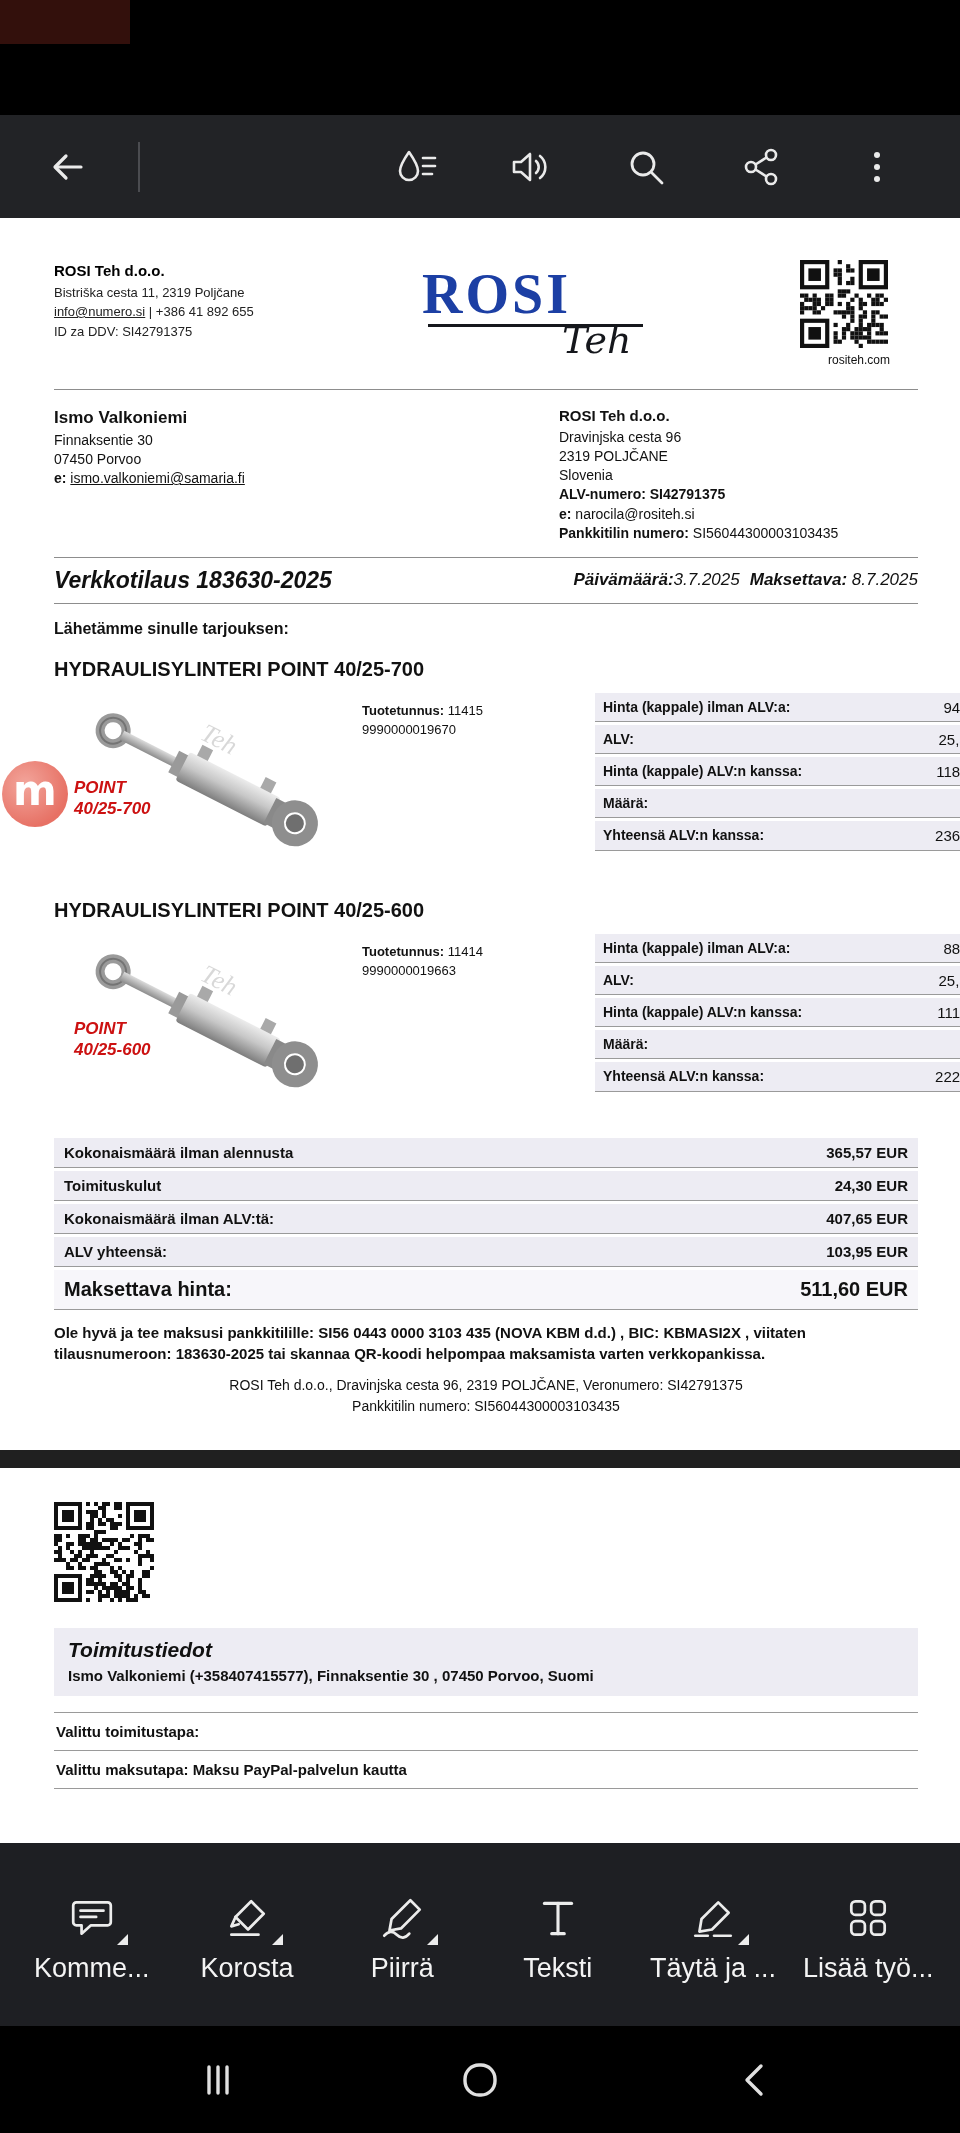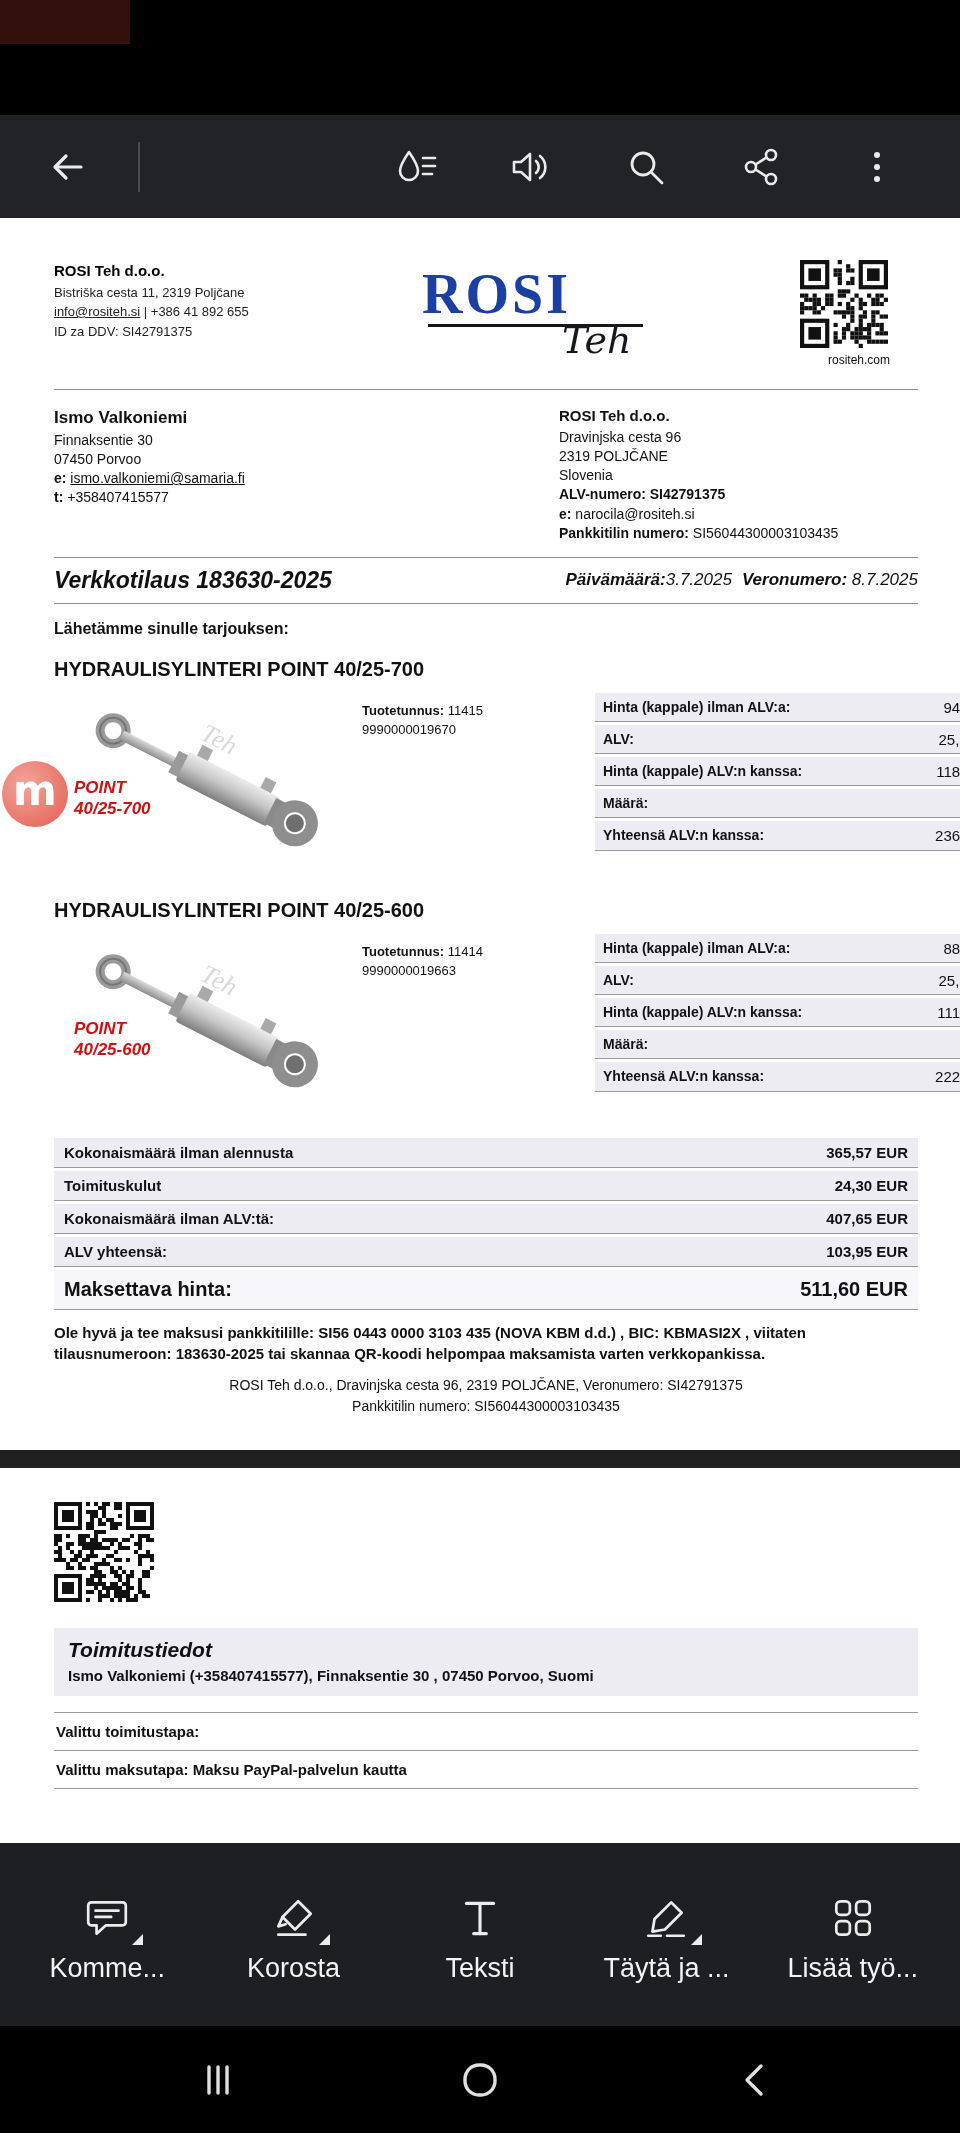--- a/index.html
+++ b/index.html
@@ -172,21 +172,21 @@
   </div>
 
   <div class="document">
 
     <div class="page page1">
 
       <div class="co-head">
         <div class="co-info">
           <div class="co-name">ROSI Teh d.o.o.</div>
           <div>Bistriška cesta 11, 2319 Poljčane</div>
-          <div><span class="u">info@rositeh.si</span><span> | +386 41 892 655</span></div>
+          <div><span class="u">info@numero.si</span><span> | +386 41 892 655</span></div>
           <div>ID za DDV: SI42791375</div>
         </div>
         <div class="logo">
           <div class="logo-rosi">ROSI</div>
           <div class="logo-line"></div>
           <div class="logo-teh">Teh</div>
         </div>
         <div class="qr-wrap">
           <div class="qr">
               <svg width="88" height="88" viewBox="0 0 88 88">
@@ -325,39 +325,38 @@
       </div>
 
       <hr class="hr hr1">
 
       <div class="addr-row">
         <div class="addr-l">
           <div class="addr-name">Ismo Valkoniemi</div>
           <div>Finnaksentie 30</div>
           <div>07450 Porvoo</div>
           <div><b>e:</b> <span class="u">ismo.valkoniemi@samaria.fi</span></div>
-          <div><b>t:</b> <span>+358407415577</span></div>
         </div>
         <div class="addr-r">
           <div class="addr-name">ROSI Teh d.o.o.</div>
           <div>Dravinjska cesta 96</div>
           <div>2319 POLJČANE</div>
           <div>Slovenia</div>
           <div><b>ALV-numero:</b> <b>SI42791375</b></div>
           <div><b>e:</b> <span>narocila@rositeh.si</span></div>
           <div><b>Pankkitilin numero:</b> <span>SI56044300003103435</span></div>
         </div>
       </div>
 
       <hr class="hr hr2">
 
       <div class="title-row">
         <div class="order-title">Verkkotilaus 183630-2025</div>
         <div class="date-box">
-          <b>Päivämäärä:</b><span>3.7.2025</span><b class="sp">Veronumero:</b> <span>8.7.2025</span>
+          <b>Päivämäärä:</b><span>3.7.2025</span><b class="sp">Maksettava:</b> <span>8.7.2025</span>
         </div>
       </div>
 
       <hr class="hr hr3">
 
       <div class="intro">Lähetämme sinulle tarjouksen:</div>
 
       <div class="ptitle">HYDRAULISYLINTERI POINT 40/25-700</div>
       <div class="prod-row">
         <div class="prod-img">
@@ -775,20 +774,32 @@
             <line x1="8" y1="39" x2="34" y2="39"></line>
           </g>
         </svg>
         <div class="caret"></div>
       </div>
       <div class="tool-label">Korosta</div>
     </div>
     <div class="tool">
       <div class="tool-ic">
         <svg width="48" height="48" viewBox="0 0 46 46">
+          <g stroke="#ececec" stroke-width="2.6" fill="none" stroke-linecap="round" stroke-linejoin="round">
+            <path d="M31 6 l9 9 -18 18 -11 2 2 -11 Z"></path>
+            <path d="M6 40 q6 -7 12 -1 t12 -1"></path>
+          </g>
+        </svg>
+        <div class="caret"></div>
+      </div>
+      <div class="tool-label">Piirrä</div>
+    </div>
+    <div class="tool">
+      <div class="tool-ic">
+        <svg width="48" height="48" viewBox="0 0 46 46">
           <g stroke="#ececec" stroke-width="3" fill="none" stroke-linecap="round">
             <line x1="10" y1="9" x2="36" y2="9"></line>
               <line x1="23" y1="9" x2="23" y2="38"></line>
               <line x1="17" y1="38" x2="29" y2="38"></line>
           </g>
         </svg>
       </div>
       <div class="tool-label">Teksti</div>
     </div>
     <div class="tool">

